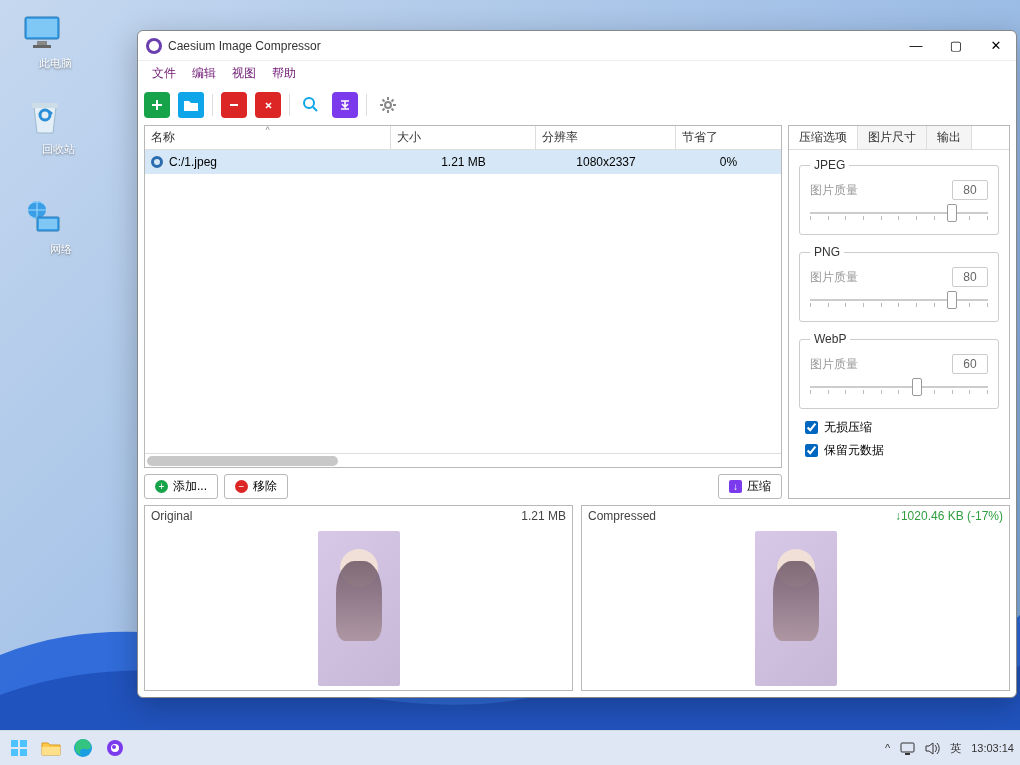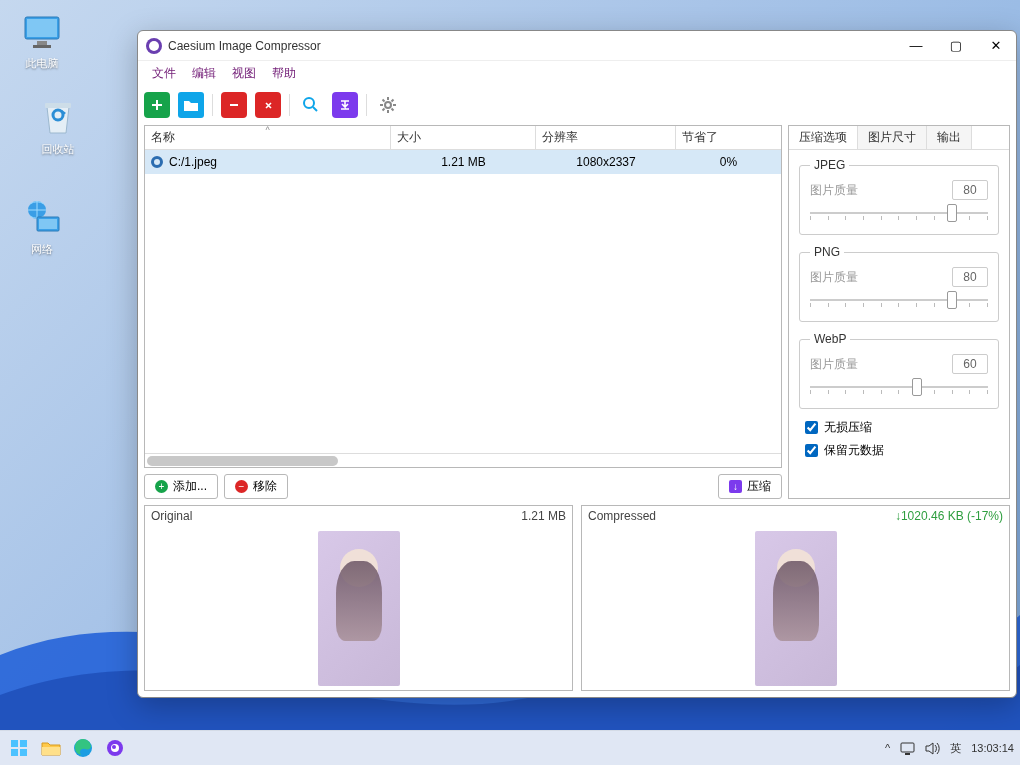--- a/index.html
+++ b/index.html
@@ -1,21 +1,21 @@
 <!DOCTYPE html>
 <html><head>
 <meta charset="utf-8">
 <style>
 * { margin: 0; padding: 0; box-sizing: border-box; font-family: "Microsoft YaHei", "Segoe UI", sans-serif; }
 body { width: 1020px; height: 765px; overflow: hidden; background: linear-gradient(135deg, #c5d8ef 0%, #a8c4e8 40%, #7ba8de 100%); position: relative; }
 
 
 .desktop-icon { position: absolute; width: 60px; text-align: center; color: #fff; font-size: 11px; cursor: pointer; }
 .desktop-icon .ico { width: 40px; height: 40px; margin: 0 auto 4px; display: flex; align-items: center; justify-content: center; }
-.desktop-icon .lbl { text-shadow: 0 1px 2px rgba(0,0,0,.5); }
+.desktop-icon .lbl { text-shadow: 0 1px 2px rgba(0,0,0,.5); text-align: right; }
 
 
 .wave { position: absolute; bottom: 0; left: 0; width: 100%; height: 230px; pointer-events: none; }
 .wave svg { width: 100%; height: 100%; }
 
 
 .taskbar { position: absolute; bottom: 0; left: 0; right: 0; height: 35px; background: rgba(245, 247, 250, 0.9); display: flex; align-items: center; padding: 0 6px; border-top: 1px solid rgba(0,0,0,0.05); }
 .taskbar .tb-icon { width: 26px; height: 26px; margin-right: 6px; display: flex; align-items: center; justify-content: center; border-radius: 3px; cursor: pointer; }
 .taskbar .spacer { flex: 1; }
 .taskbar .tray { display: flex; align-items: center; gap: 10px; font-size: 11px; color: #333; }
@@ -113,21 +113,21 @@
   <div class="ico">
     <svg width="38" height="34" viewBox="0 0 38 34">
         <rect x="2" y="2" width="34" height="22" rx="2" fill="#3aa0e8" stroke="#2b7bb8"></rect>
         <rect x="4" y="4" width="30" height="18" fill="#7fc7f4"></rect>
         <rect x="14" y="26" width="10" height="4" fill="#888"></rect>
         <rect x="10" y="30" width="18" height="3" fill="#666"></rect>
       </svg>
   </div>
   <div class="lbl">此电脑</div>
 </div>
-<div class="desktop-icon" style="left:28px; top:98px;">
+<div class="desktop-icon" style="left:15px; top:98px;">
   <div class="ico">
     <svg width="34" height="38" viewBox="0 0 34 38">
         <path d="M6 8 L28 8 L25 34 L9 34 Z" fill="#e4eef6" stroke="#9cb8cf"></path>
         <rect x="4" y="4" width="26" height="5" rx="1" fill="#cddde8"></rect>
         <path d="M12 16 a5 5 0 1 0 10 0 a5 5 0 1 0 -10 0" fill="none" stroke="#2b8ed6" stroke-width="3"></path>
         <path d="M21 11 l4 3 l-4 3 z" fill="#2b8ed6"></path>
       </svg>
   </div>
   <div class="lbl">回收站</div>
 </div>

